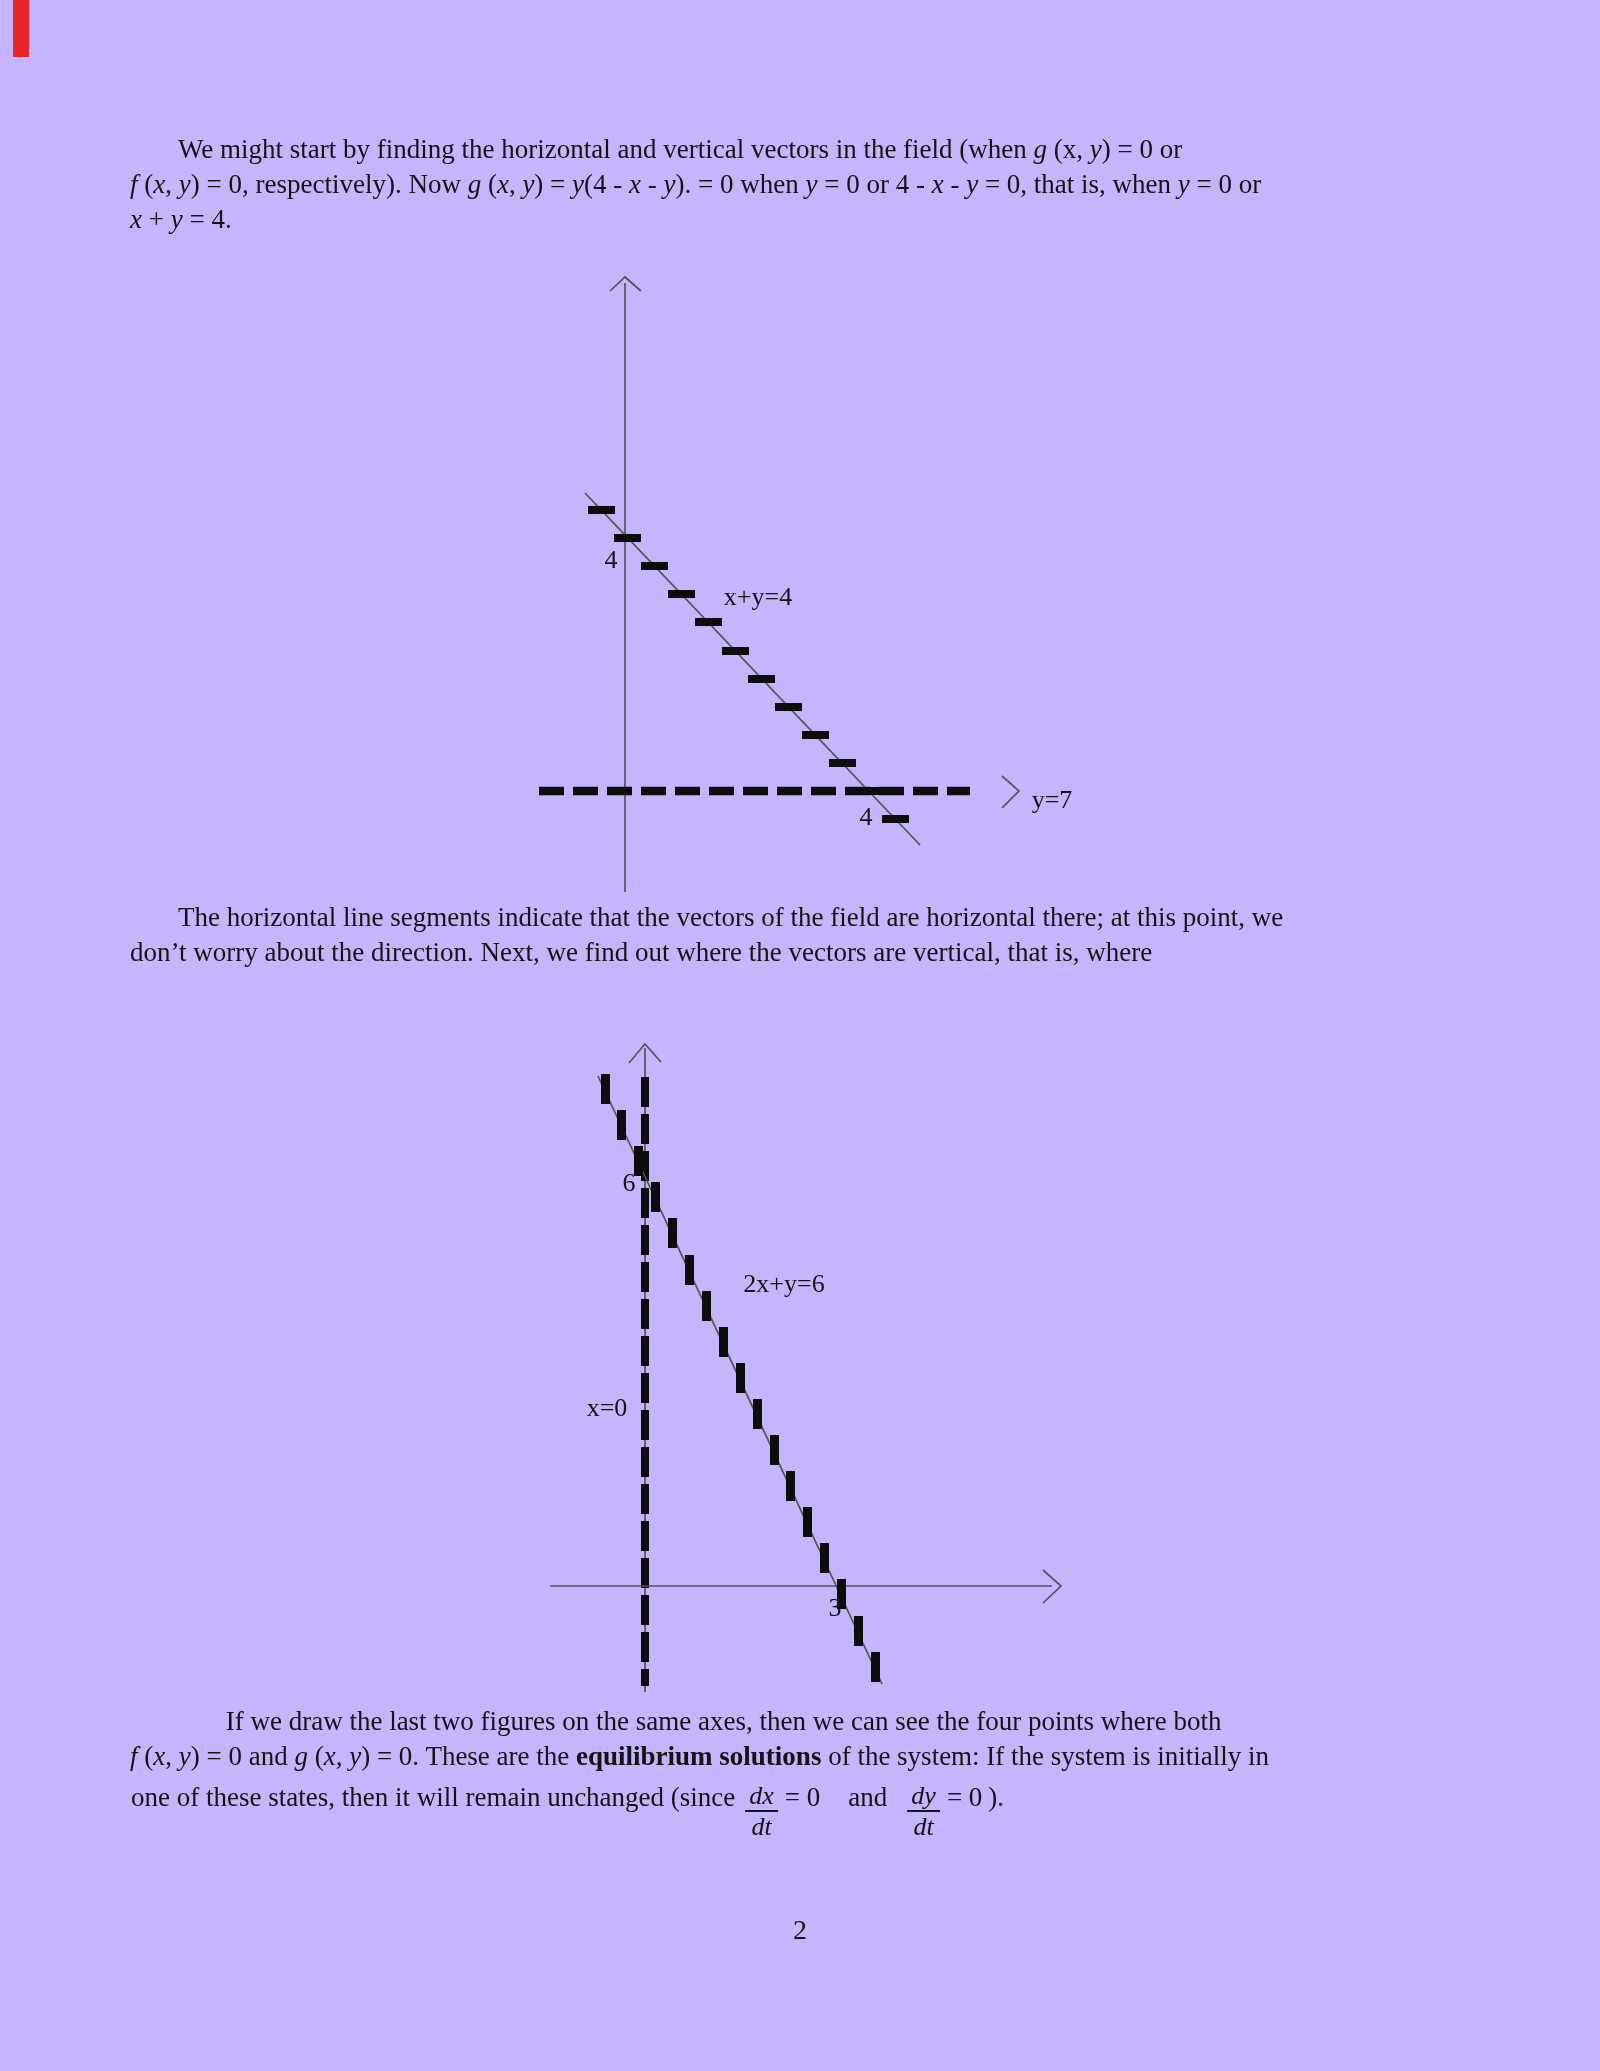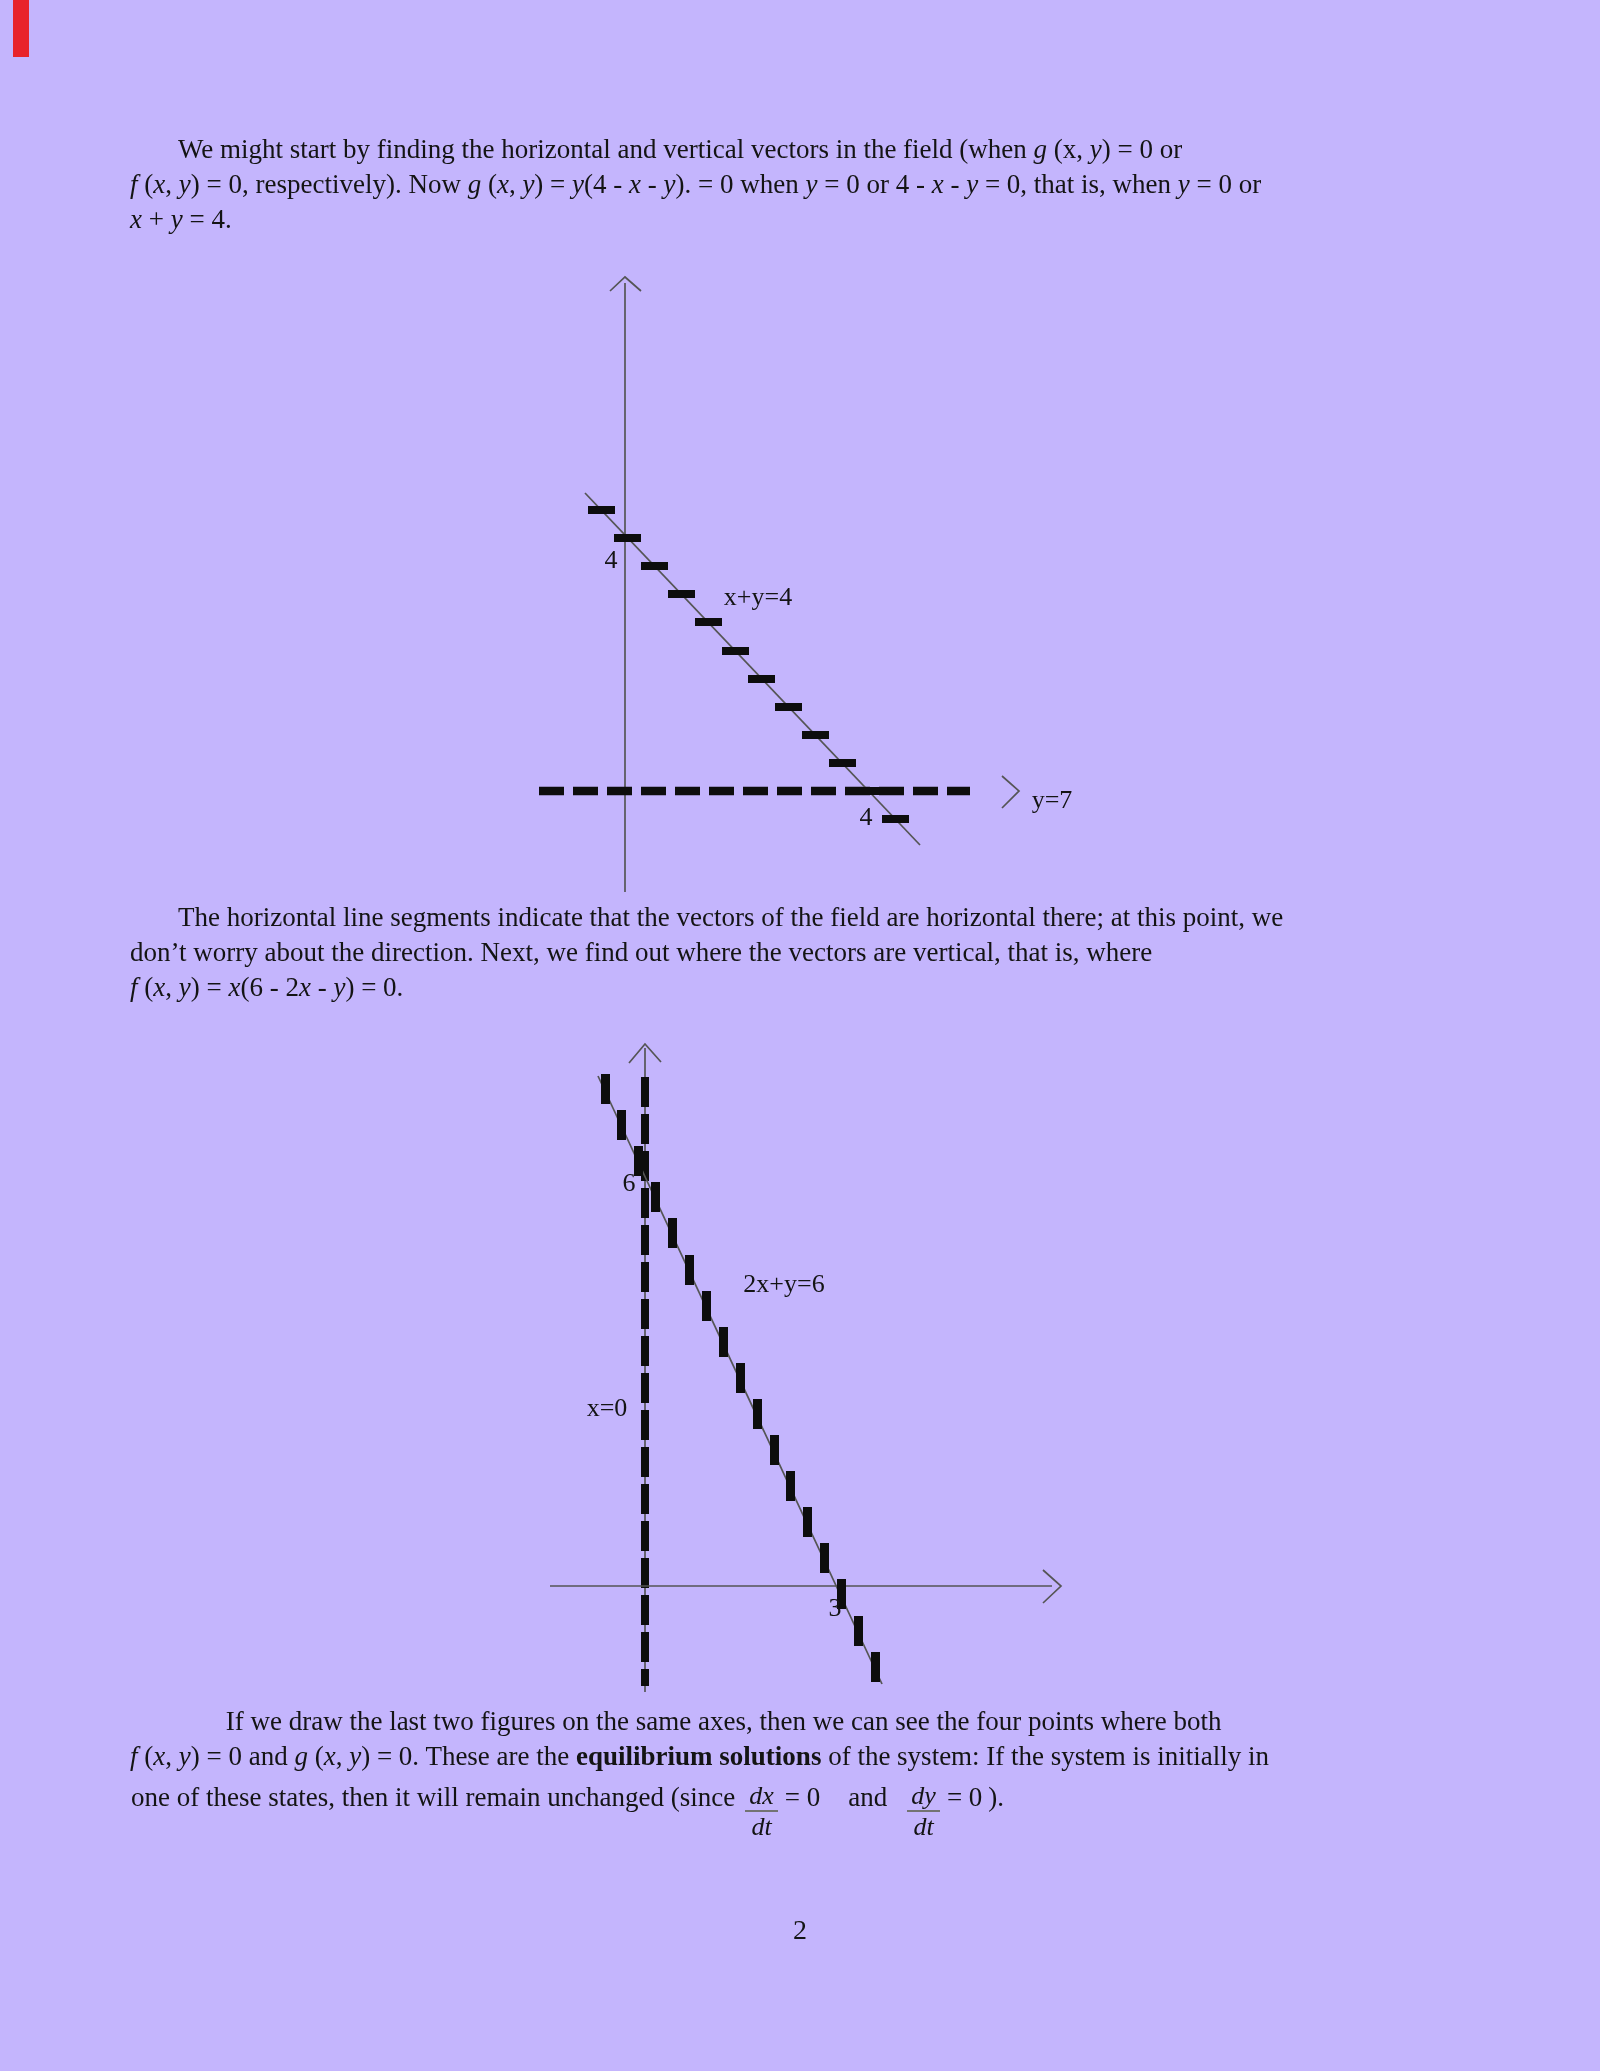--- a/index.html
+++ b/index.html
@@ -11,21 +11,21 @@
   }
   .bookmark { position:absolute; left:13px; top:0; width:16px; height:57px; background:#e8232a; }
   .para { position:absolute; left:130px; font-size:27px; line-height:35px; }
   .pline { white-space:nowrap; height:35px; }
   .indent { padding-left:48px; }
   svg.linework { position:absolute; left:0; top:0; }
   .dash { position:absolute; background:#0d0d0d; }
   .figlabel { position:absolute; transform:translate(-50%,-50%); font-size:26px; white-space:nowrap; color:#141414; }
   .eqline { position:absolute; left:131px; top:1782px; height:66px; display:flex; align-items:flex-start; font-size:27px; white-space:nowrap; }
   .frac { display:inline-flex; flex-direction:column; align-items:center; font-style:italic; font-size:26px; line-height:27px; margin:0 7px 0 10px; }
-  .frac .num { border-bottom:2px solid #737373; padding:0 4px 1px 4px; }
+  .frac .num { border-bottom:2px solid #0f172a; padding:0 4px 1px 4px; }
   .frac .den { padding-top:1px; }
   .eq-bit { margin-right:6px; }
   .and-bit { margin:0 10px 0 22px; }
   .pagenum { position:absolute; left:0; top:1914px; width:1600px; text-align:center; font-size:28px; }
 </style>
 </head>
 <body>
 
 <div class="page">
 
@@ -86,21 +86,20 @@
     </div>
 
   <span class="figlabel" style="left:611px; top:560px;">4</span>
   <span class="figlabel" style="left:758px; top:597px;">x+y=4</span>
   <span class="figlabel" style="left:1052px; top:800px;">y=7</span>
   <span class="figlabel" style="left:866px; top:817px;">4</span>
 
   <div class="para" style="top:900px;">
     <div class="pline indent">The horizontal line segments indicate that the vectors of the field are horizontal there; at this point, we</div>
     <div class="pline">don’t worry about the direction. Next, we find out where the vectors are vertical, that is, where</div>
-    <div class="pline"><i>f</i> (<i>x</i>, <i>y</i>) = <i>x</i>(6 - 2<i>x</i> - <i>y</i>) = 0.</div>
   </div>
 
   <span class="figlabel" style="left:629px; top:1183px;">6</span>
   <span class="figlabel" style="left:784px; top:1284px;">2x+y=6</span>
   <span class="figlabel" style="left:607px; top:1408px;">x=0</span>
   <span class="figlabel" style="left:835px; top:1608px;">3</span>
 
   <div class="para" style="top:1704px;text-align:center;">
     <div class="pline indent">If we draw the last two figures on the same axes, then we can see the four points where both</div>
     <div class="pline"><i>f</i> (<i>x</i>, <i>y</i>) = 0 and <i>g</i> (<i>x</i>, <i>y</i>) = 0. These are the <b>equilibrium solutions</b> of the system: If the system is initially in</div>

